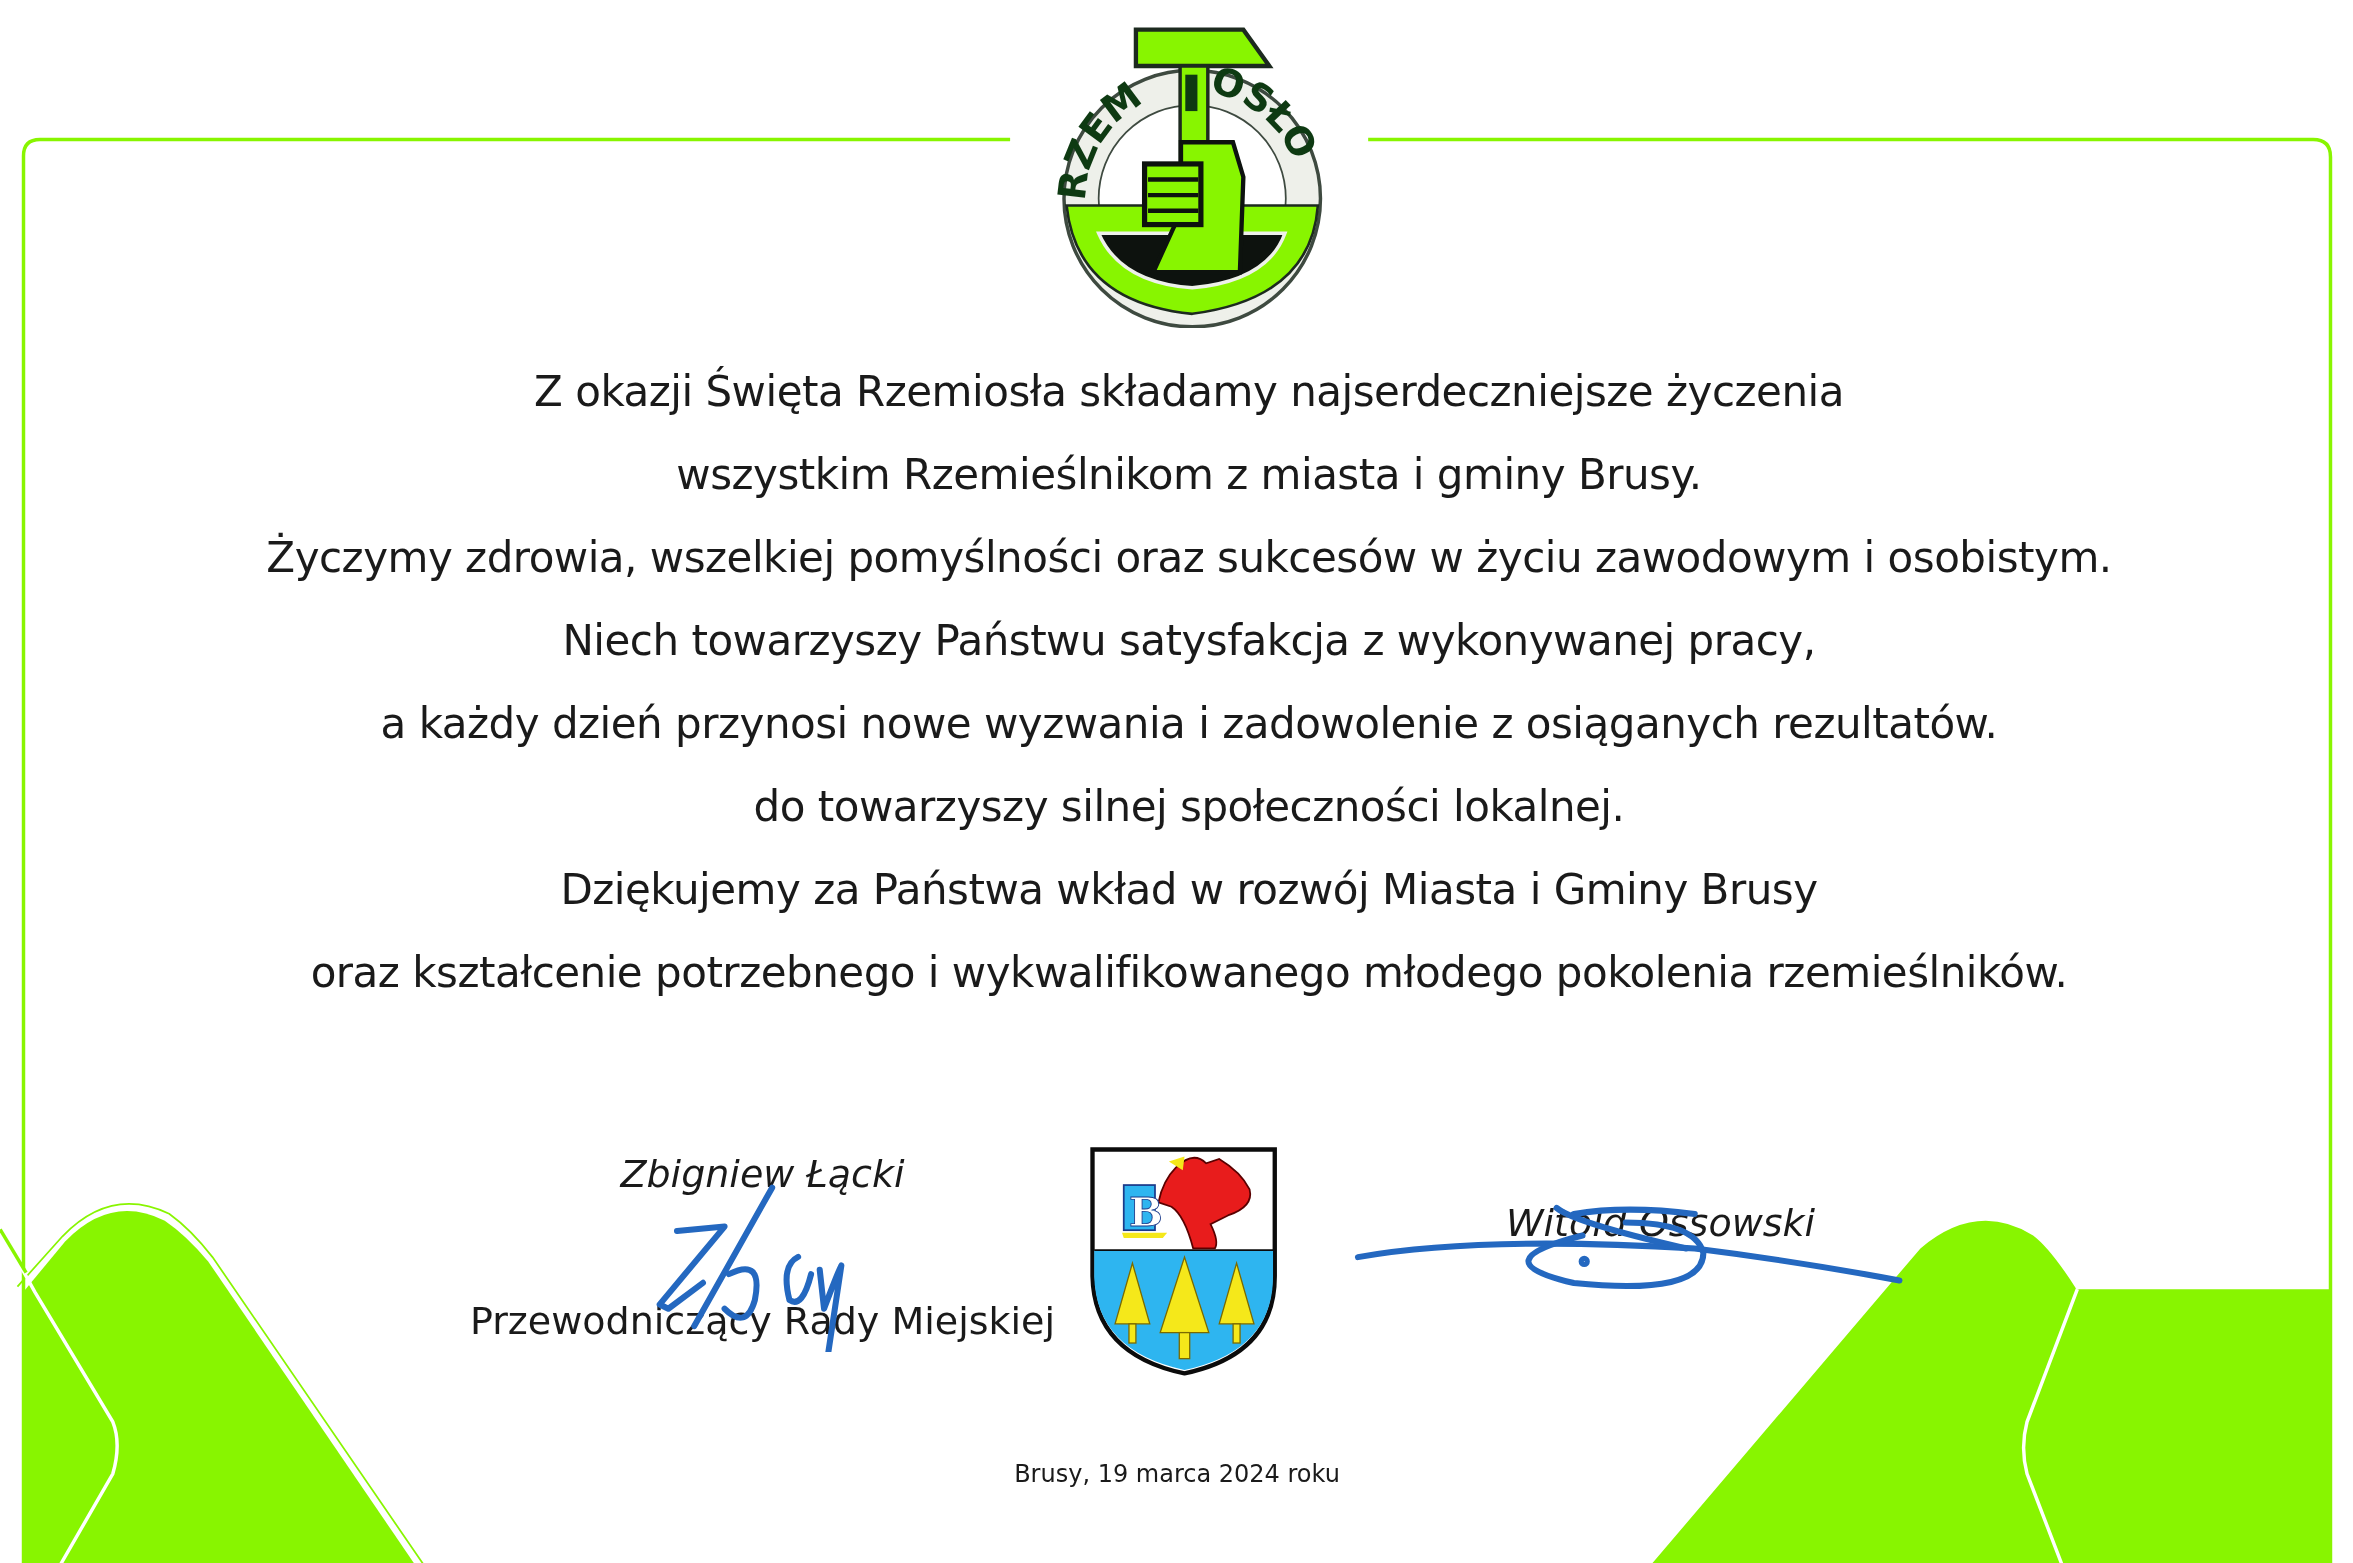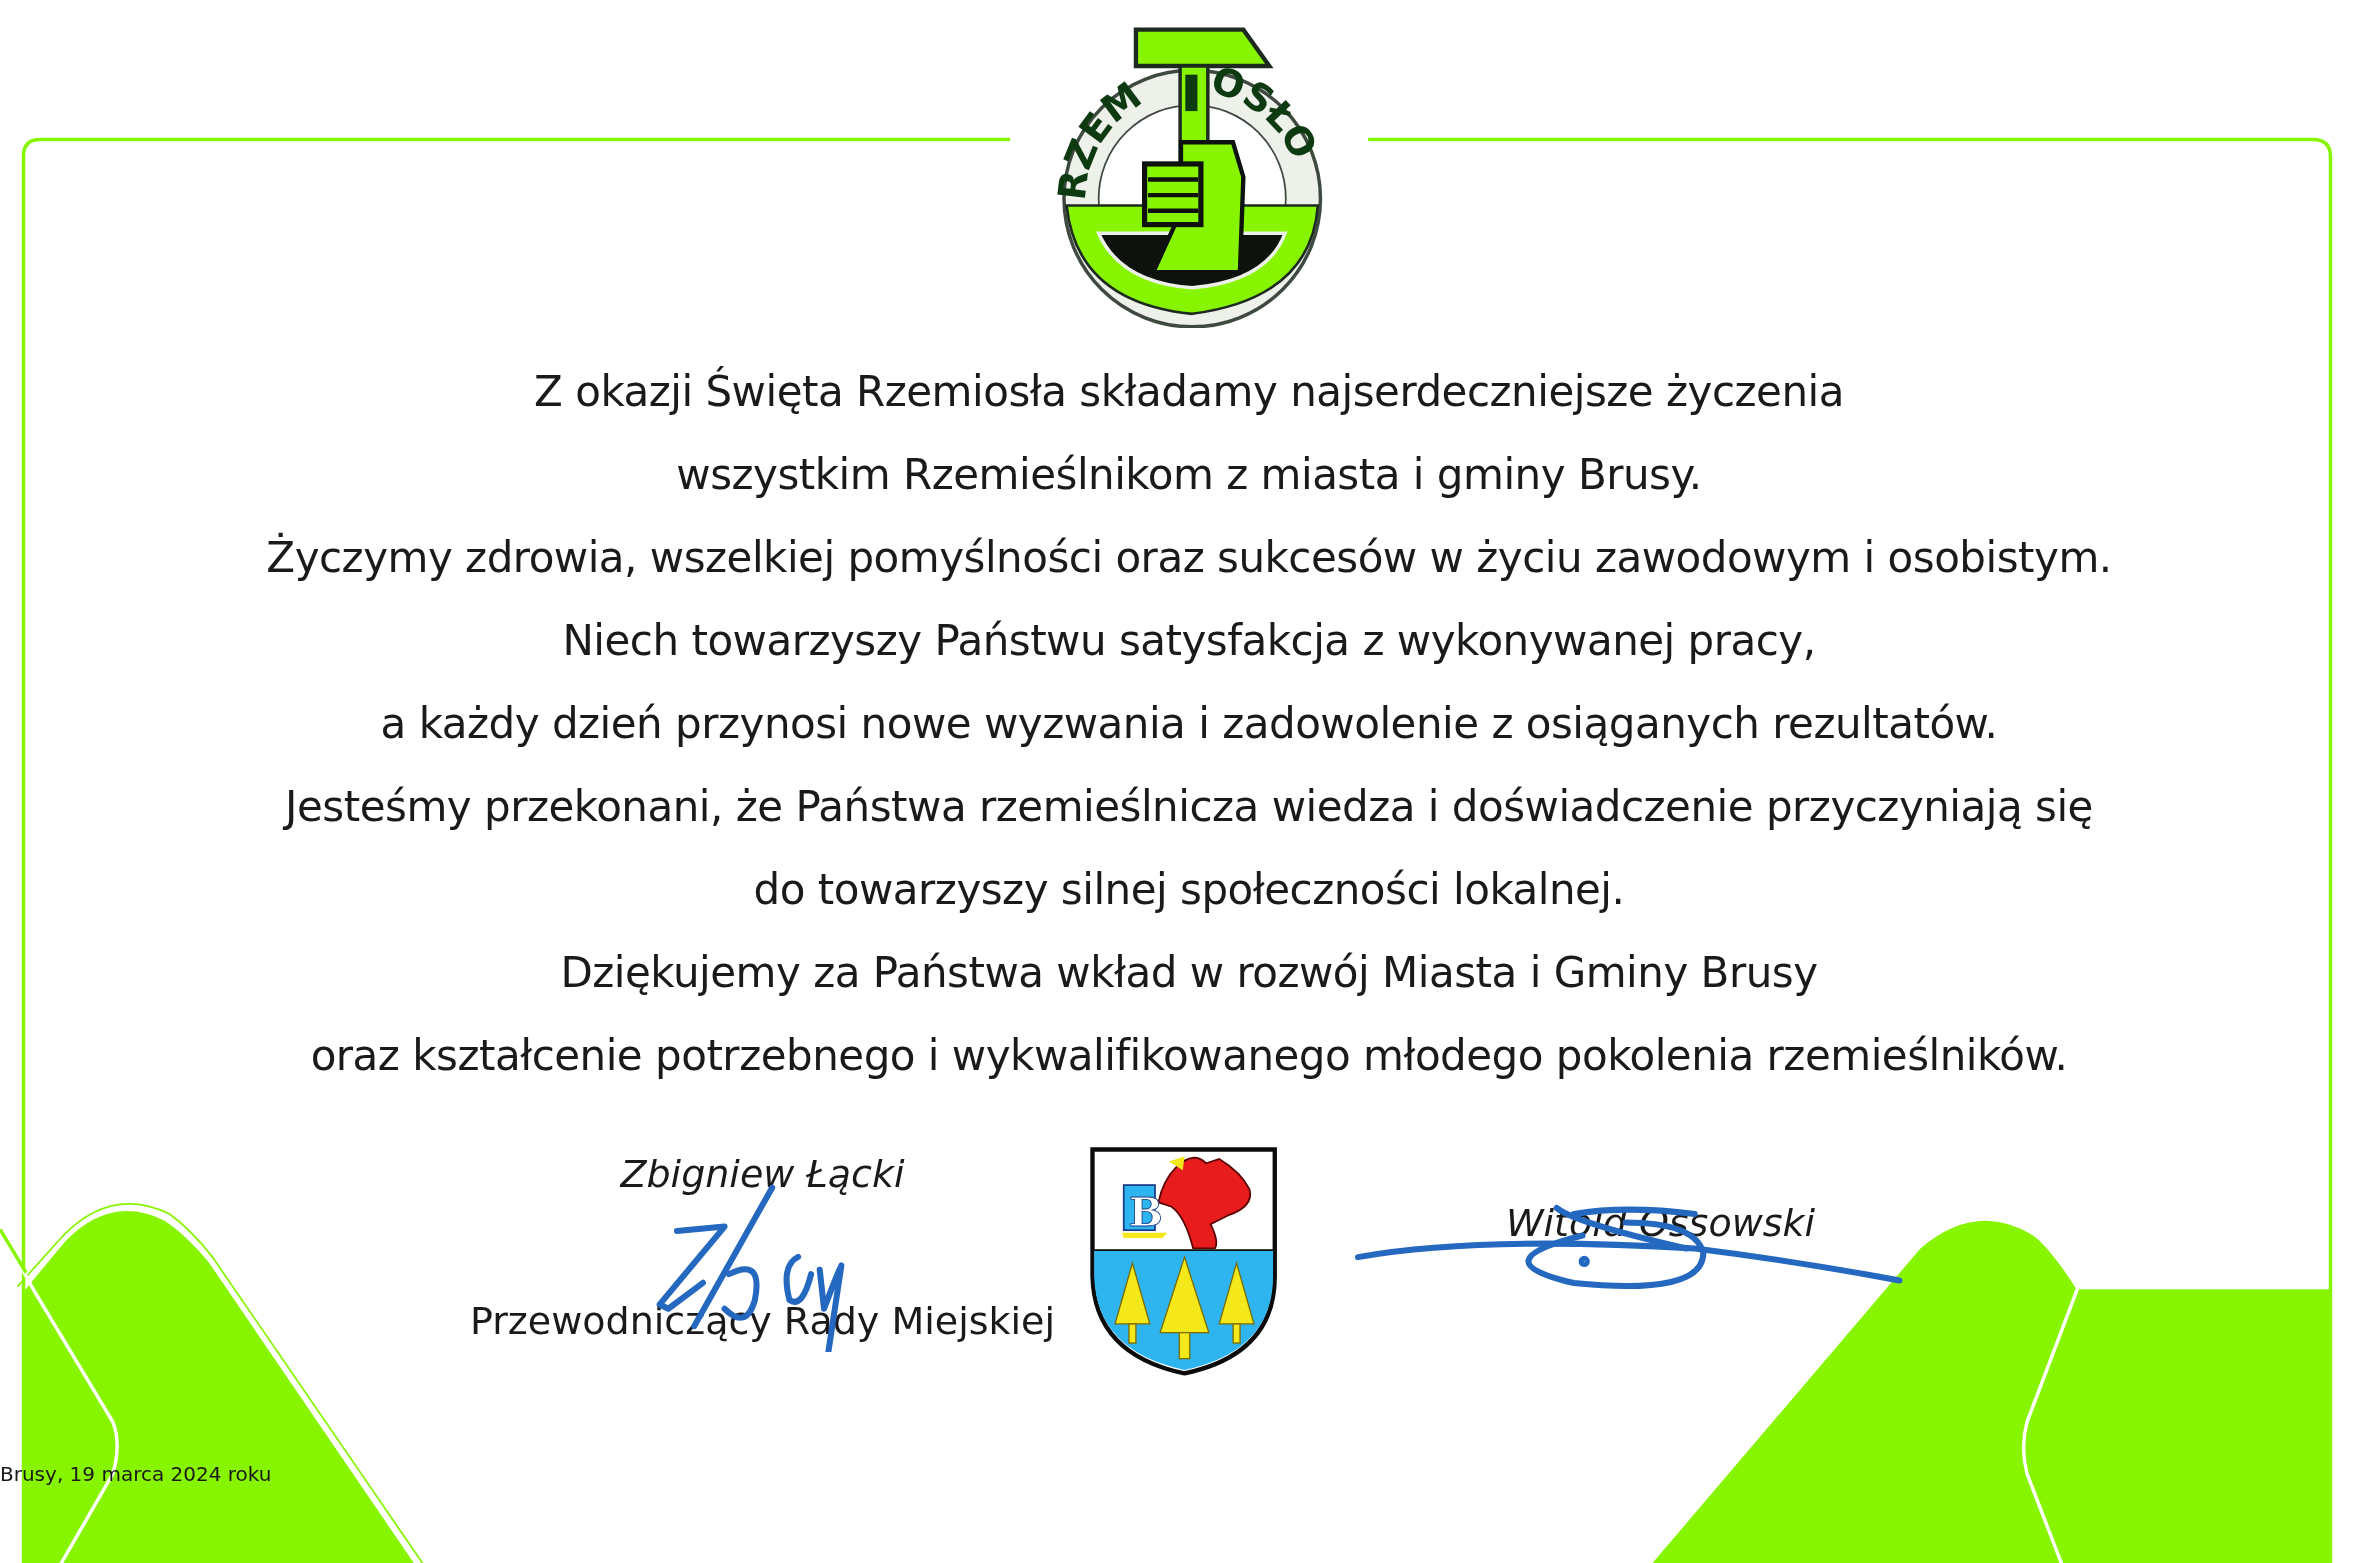--- a/index.html
+++ b/index.html
@@ -9,21 +9,21 @@
   .logo { position:absolute; left:1051px; top:12px; width:279px; height:316px; }
   .letter { position:absolute; left:0; width:2354px; top:350px; text-align:center; }
   .letter .line { height:83px; line-height:83px; font-size:42px; letter-spacing:-0.5px; white-space:nowrap;padding-left:24px; }
   .sig-block { position:absolute; width:659px; text-align:center; }
   .sig-left { left:433px; top:1143px; }
   .sig-right { left:1331px; top:1192px; }
   .sig-name { font-size:38px; height:62px; line-height:62px; white-space:nowrap;font-style:italic; }
   .sig-role { font-size:38px; height:62px; line-height:62px; margin-top:85px; white-space:nowrap; }
   .sig-scribble { position:absolute; pointer-events:none; }
   .coat { position:absolute; left:1089px; top:1146px; width:191px; height:230px; }
-  .date { position:absolute; left:0; width:2354px; top:1453px; text-align:left; font-size:20px; height:43px; line-height:43px; }
+  .date { position:absolute; left:0; width:2354px; top:1453px; text-align:center; font-size:24px; height:43px; line-height:43px; }
 </style>
 </head>
 <body>
 
 <svg class="bg-svg" viewBox="0 0 2715 1804" xmlns="http://www.w3.org/2000/svg">
 
   <path d="M1165 161 L46 161 Q27 161 27 180 L27 1804" fill="none" stroke="#88f500" stroke-width="4"></path>
   <path d="M1578 161 L2668 161 Q2688 161 2688 181 L2688 1804" fill="none" stroke="#88f500" stroke-width="4"></path>
 
   <path d="M27 1804 L27 1490 L75 1432 Q128 1377 190 1408 Q215 1425 240 1455 L478 1804 Z" fill="#88f500"></path>
@@ -64,21 +64,20 @@
   </text>
   <rect x="155" y="72" width="14" height="42" fill="#0e3a12"></rect>
 </svg>
 
 <div class="letter">
   <div class="line">Z okazji Święta Rzemiosła składamy najserdeczniejsze życzenia</div>
   <div class="line">wszystkim Rzemieślnikom z miasta i gminy Brusy.</div>
   <div class="line">Życzymy zdrowia, wszelkiej pomyślności oraz sukcesów w życiu zawodowym i osobistym.</div>
   <div class="line">Niech towarzyszy Państwu satysfakcja z wykonywanej pracy,</div>
   <div class="line">a każdy dzień przynosi nowe wyzwania i zadowolenie z osiąganych rezultatów.</div>
-  <div class="line">Jesteśmy przekonani, że Państwa rzemieślnicza wiedza i doświadczenie przyczyniają się</div>
   <div class="line">do towarzyszy silnej społeczności lokalnej.</div>
   <div class="line">Dziękujemy za Państwa wkład w rozwój Miasta i Gminy Brusy</div>
   <div class="line">oraz kształcenie potrzebnego i wykwalifikowanego młodego pokolenia rzemieślników.</div>
 </div>
 
 <div class="sig-block sig-left">
   <div class="sig-name">Zbigniew Łącki</div>
   <div class="sig-role">Przewodniczący Rady Miejskiej</div>
 </div>
 <svg class="sig-scribble" style="left:642px;top:1179px;width:243px;height:173px" viewBox="0 0 280 200" xmlns="http://www.w3.org/2000/svg">

